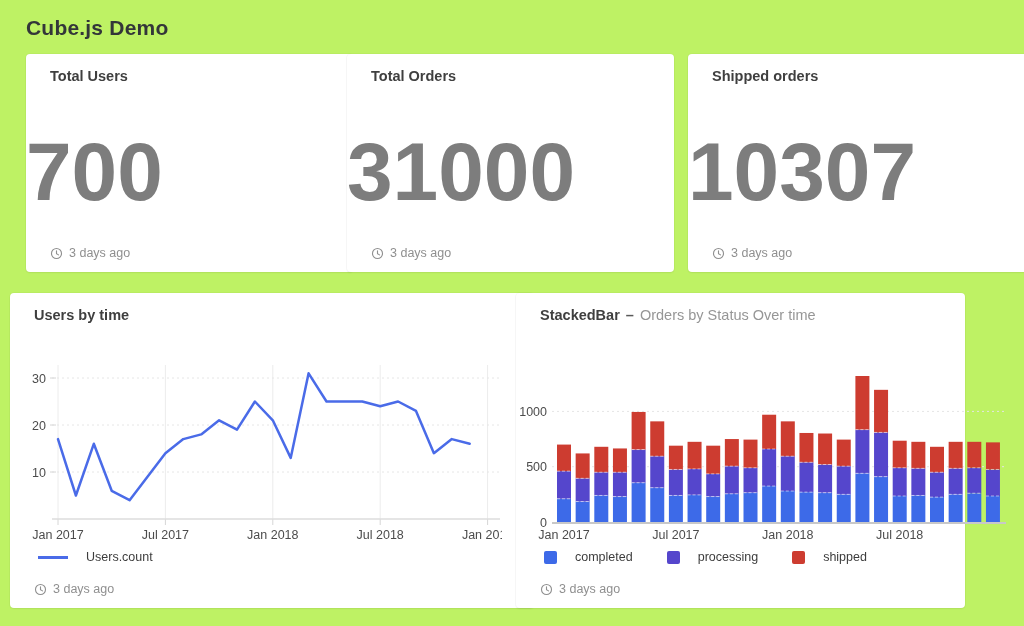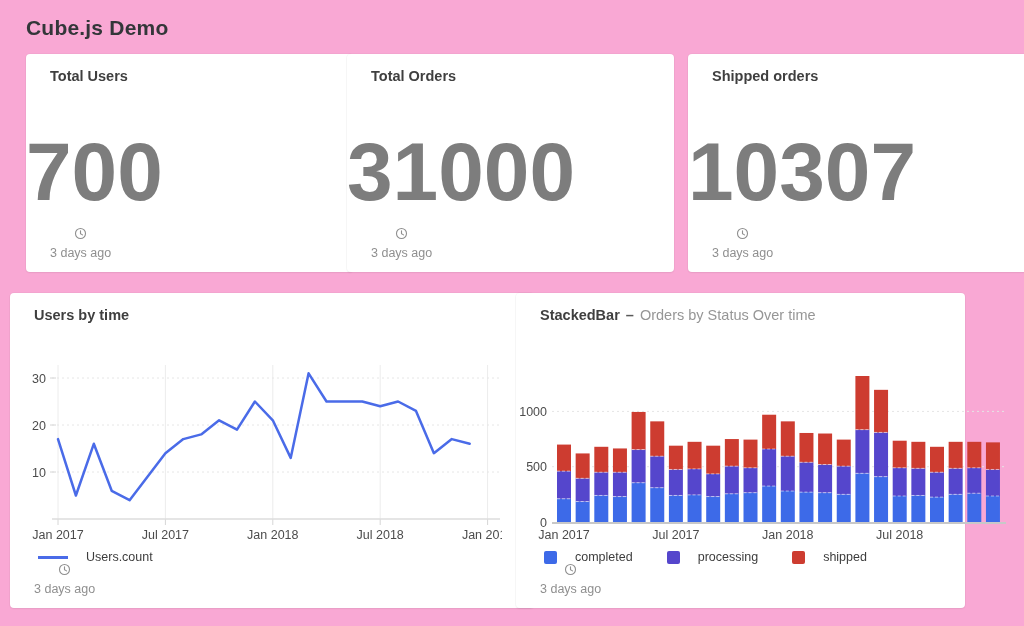--- a/index.html
+++ b/index.html
@@ -1,19 +1,19 @@
 <!DOCTYPE html>
 <html><head>
 <meta charset="utf-8">
 <style>
   * { margin:0; padding:0; box-sizing:border-box; }
   html,body { background:#f0f1f3; }
   .page {
     position:relative; width:1024px; height:626px; overflow:hidden;
-    background:#f9a8d4;
+    background:#bef264;
     font-family:"Liberation Sans", sans-serif;
   }
   .page-title {
     position:absolute; top:16px; left:26px;
     font-size:21px; font-weight:600; color:#333639; letter-spacing:.2px;
   }
   .card {
     position:absolute; background:#ffffff; border-radius:4px;
     box-shadow:0 1px 2px rgba(0,0,0,0.05), 0 0 0 1px rgba(0,0,0,0.025);
   }
@@ -23,21 +23,21 @@
   }
   .card-title .sep { color:#5a5a5a; font-weight:600; margin:0 2px; }
   .card-title .muted { color:#969696; font-weight:400; }
   .kpi-value {
     position:absolute; top:77px; left:0; right:0; 
     font-size:82px; font-weight:700; color:#7d7d7d; line-height:1;
   }
   .footer {
     position:absolute; left:24px; bottom:12px;
     display:flex; align-items:center; gap:6px;
-    font-size:12.5px; color:#8f8f8f;flex-direction:column;
+    font-size:12.5px; color:#8f8f8f;
   }
   .footer svg { display:block; }
   .chart-svg { position:absolute; left:0; top:58px; }
   .legend {
     position:absolute; left:28px; top:257px;
     display:flex; align-items:center; gap:34px;
     font-size:12.5px; color:#3d3d3d;
   }
   .legend-item { display:flex; align-items:center; gap:18px; cursor:pointer; }
   .sq-swatch { width:13px; height:13px; border-radius:2px; display:inline-block; }

